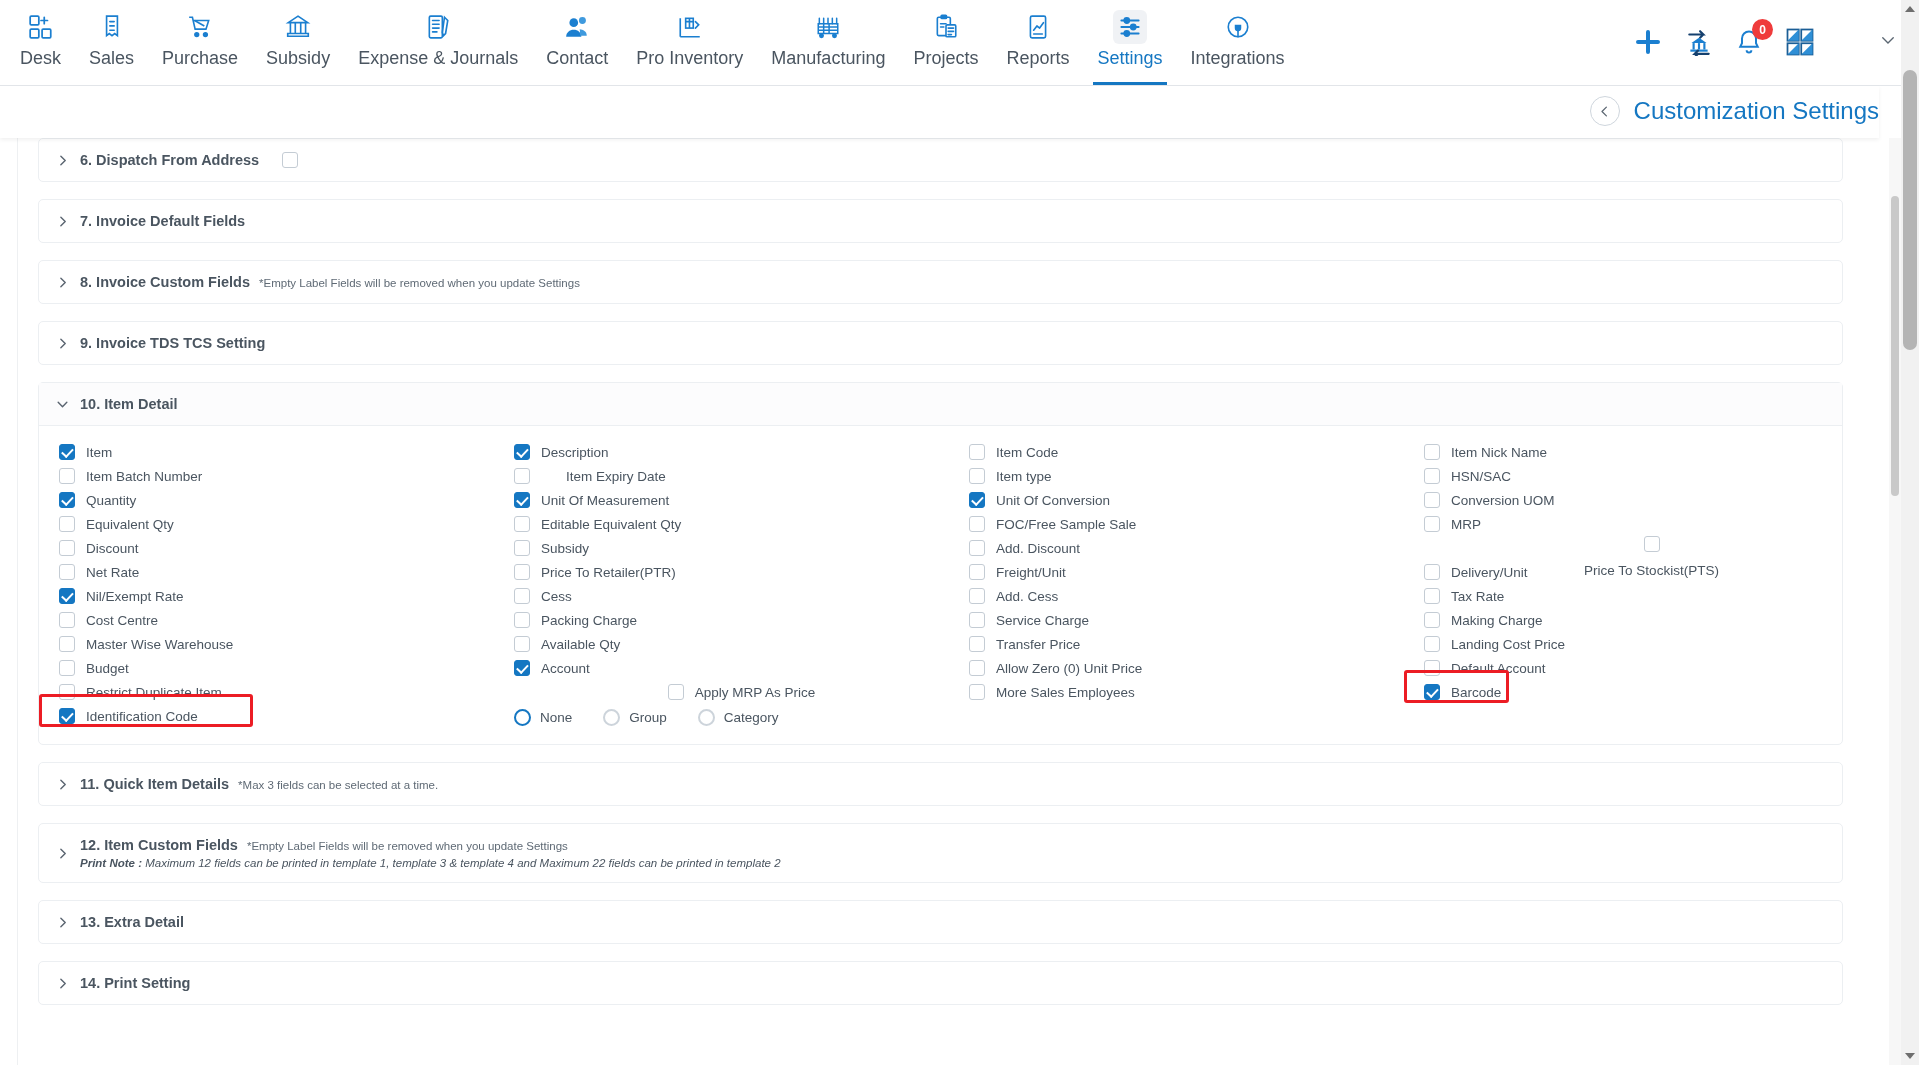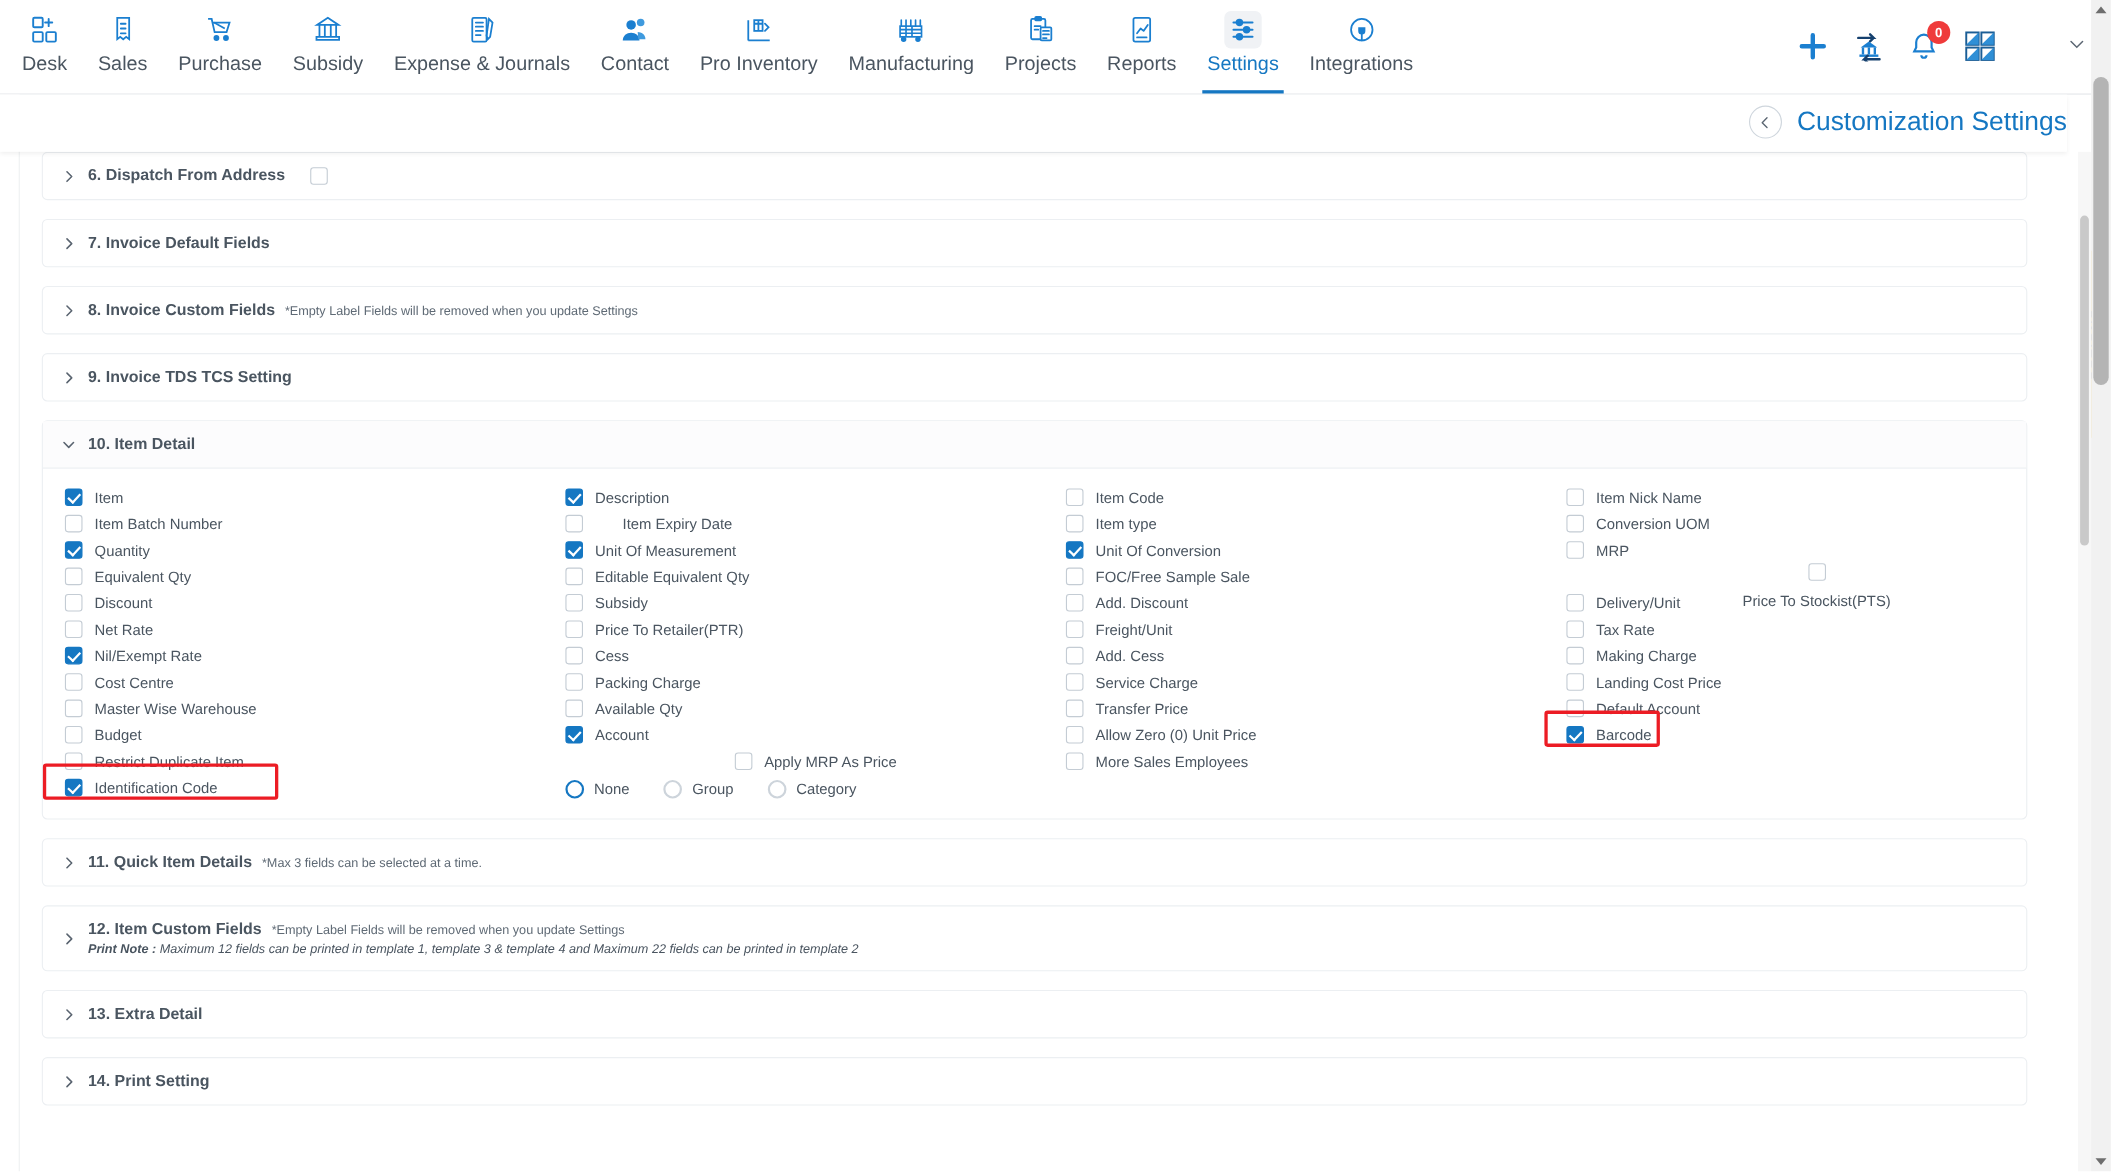--- a/index.html
+++ b/index.html
@@ -589,20 +589,24 @@
               <span class="cb-label">More Sales Employees</span>
             </div>
           </div>
           <div class="cb-col">
             <div class="cb-row" style="position: relative;">
               <span class="cbx"></span>
               <span class="cb-label">Item Nick Name</span>
             </div>
             <div class="cb-row" style="position: relative;">
               <span class="cbx"></span>
+              <span class="cb-label">HSN/SAC</span>
+            </div>
+            <div class="cb-row" style="position: relative;">
+              <span class="cbx"></span>
               <span class="cb-label">Conversion UOM</span>
             </div>
             <div class="cb-row" style="position: relative;">
               <span class="cbx"></span>
               <span class="cb-label">MRP</span>
             </div>
             <div class="cb-row" style="position: relative; flex-direction: column;">
               <span class="cbx"></span>
               <span class="cb-label">Price To Stockist(PTS)</span>
             </div>

